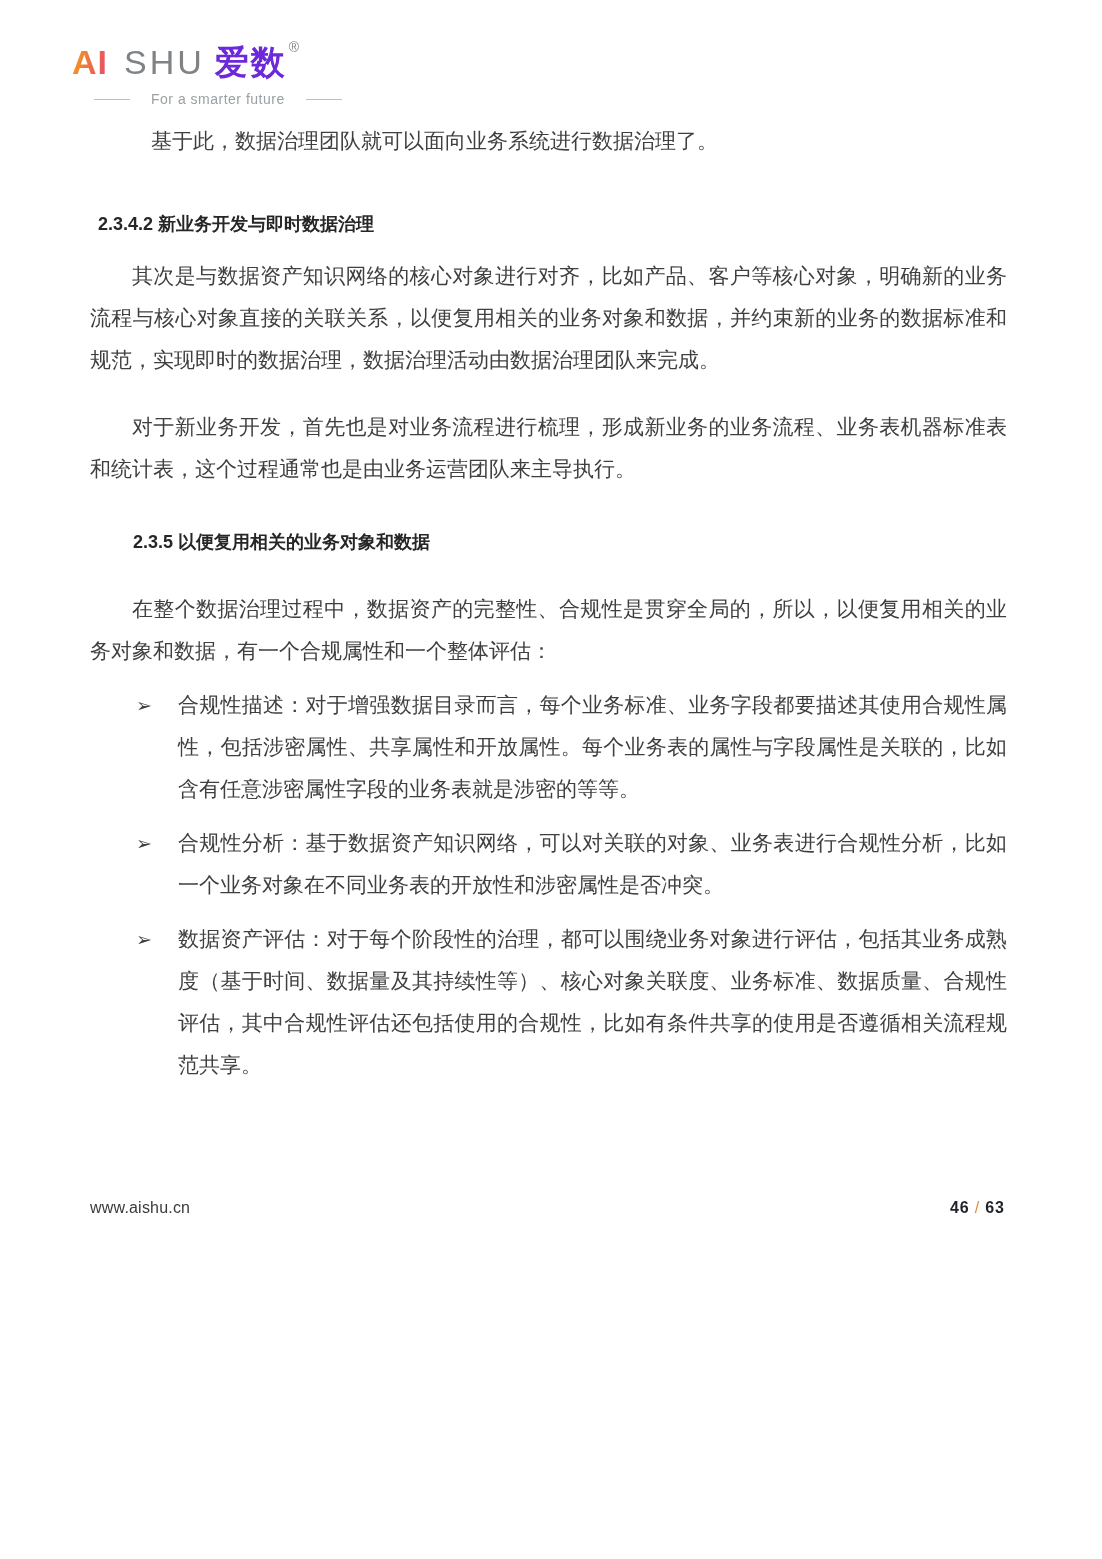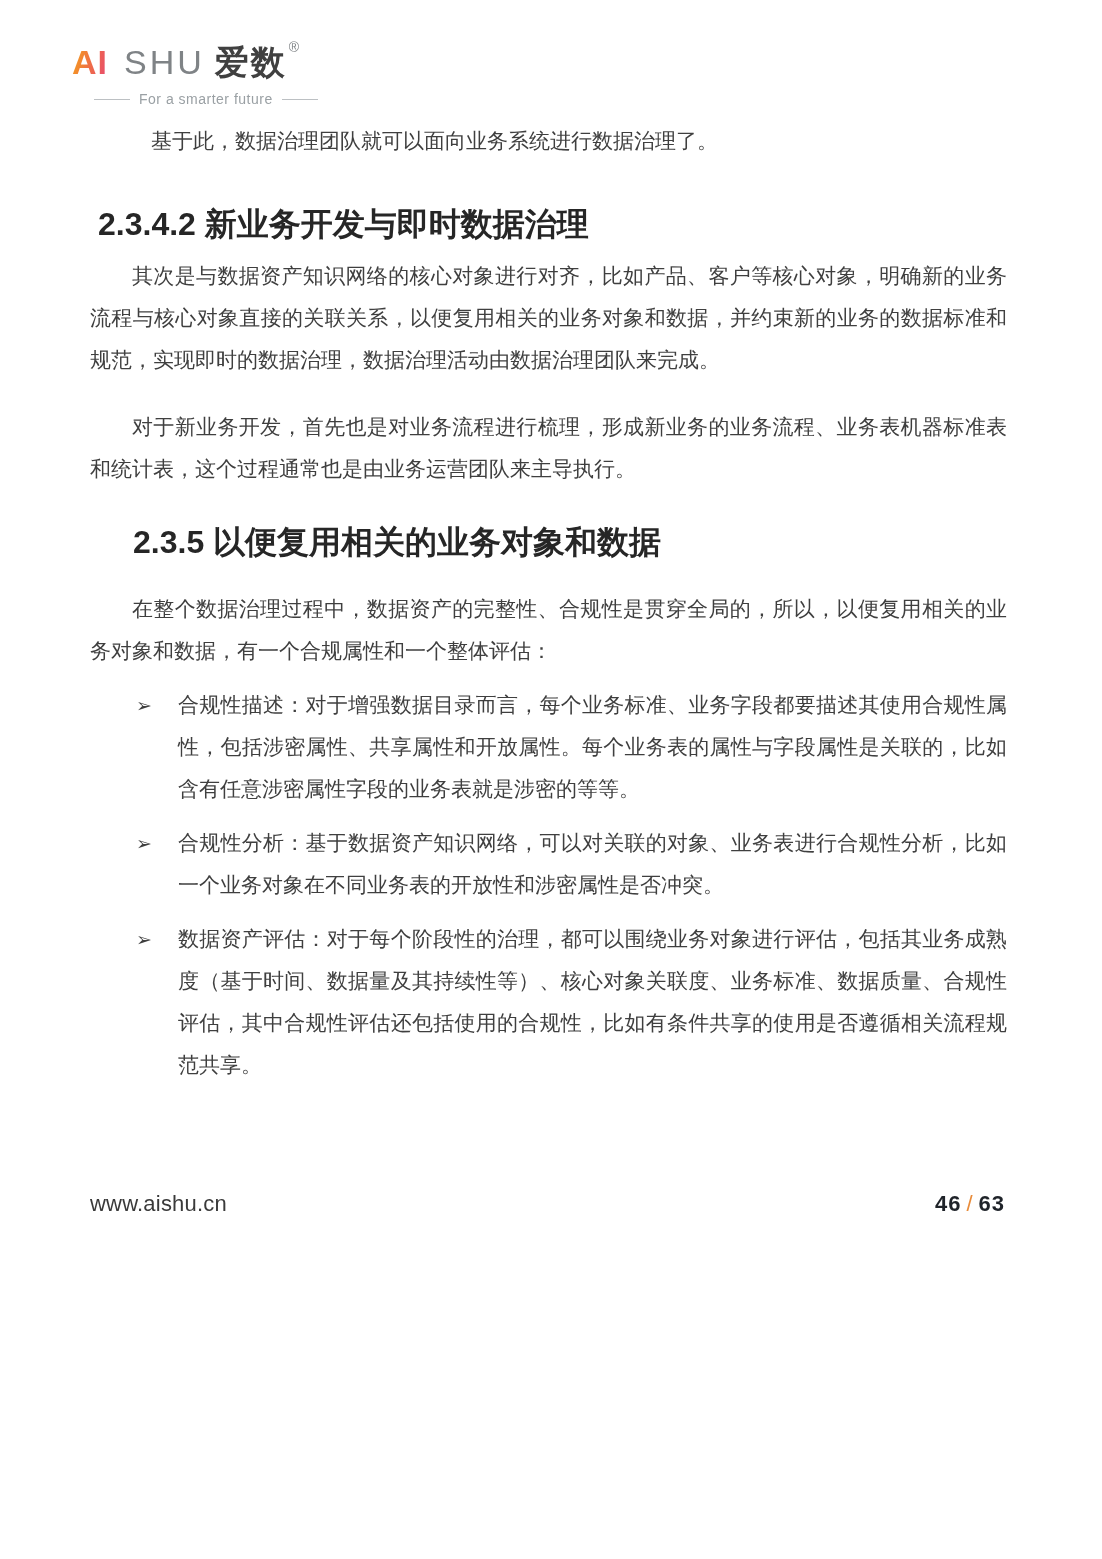--- a/index.html
+++ b/index.html
@@ -19,27 +19,27 @@
   .logo-line { display: flex; align-items: flex-start; font-size: 34px; line-height: 1.1; white-space: nowrap; }
   .logo-ai {
     font-weight: 700;
     letter-spacing: 1px;
     background: linear-gradient(105deg, #F49C1E 10%, #EE6A4A 55%, #E84B6E 95%);
     -webkit-background-clip: text;
     background-clip: text;
     color: transparent;
   }
   .logo-shu  { color: #7f8386; font-weight: 400; letter-spacing: 3px; margin-left: 16px; }
-  .logo-cn   { color: #404040; font-weight: 700; margin-left: 10px; letter-spacing: 2px; }
+  .logo-cn   { color: #6d28d9; font-weight: 700; margin-left: 10px; letter-spacing: 2px; }
   .logo-reg  { color: #7f8386; font-size: 14px; margin-left: 2px; margin-top: -4px; }
   .tagline {
     margin-top: 10px;
     display: flex;
     align-items: center;
-    gap: 9px;
+    gap: 21px;
     padding-left: 22px;
     color: #9aa0a4;
     font-size: 14px;
     letter-spacing: 0.5px;
     white-space: nowrap;
   }
   .tagline-dash { width: 36px; height: 1px; background: #bcc0c3; }
 
   
   main {
@@ -53,21 +53,21 @@
     margin: 0;
     font-size: 21px;
     line-height: 42px;
     text-align: justify;
     color: #3f3f3f;
   }
   .intro  { text-indent: 2.9em; }
   .body-p { text-indent: 2em; }
   h2 {
     margin: 0;
-    font-size: 32px;
+    font-size: 18px;
     line-height: 42px;
     font-weight: 700;
     color: #262626;
   }
   .heading-a { margin-top: 41px; margin-left: 8px; }
   .p-a { margin-top: 25px; }
   .p-b { margin-top: 10px; }
   .p-c { margin-top: 11px; }
   .heading-b { margin-top: 31px; margin-left: 43px; }
   .p-d { margin-top: 25px; }
@@ -92,21 +92,21 @@
 
   
   footer {
     position: absolute;
     left: 90px;
     right: 97px;
     bottom: 55px;
     display: flex;
     justify-content: space-between;
     align-items: center;
-    font-size: 22px;
+    font-size: 16px;
   }
   .footer-site { color: #3a3a3a; letter-spacing: 0.2px; text-decoration: none; }
   .footer-page { font-weight: 700; color: #1f2329; letter-spacing: 1px; }
   .footer-sep  { color: #E98C3A; font-weight: 400; margin: 0 5px; }
 </style>
 </head>
 <body>
 
 <div class="page">
 

